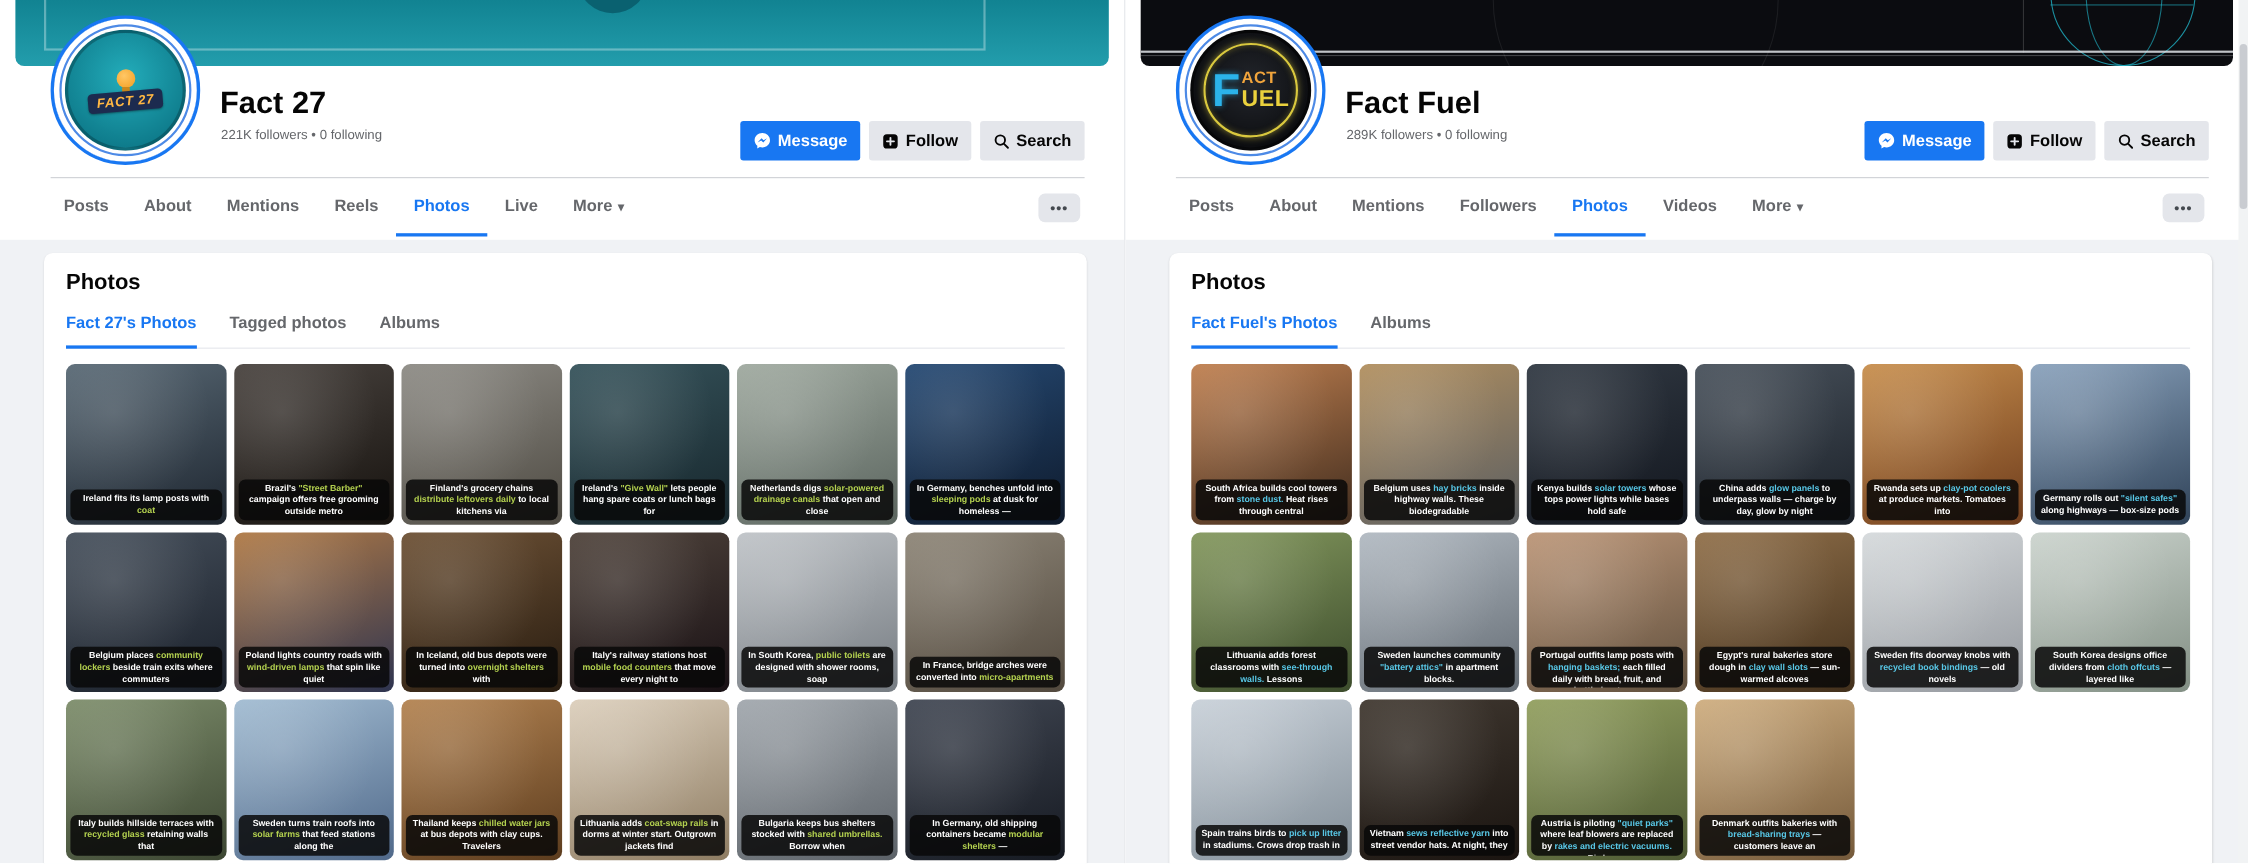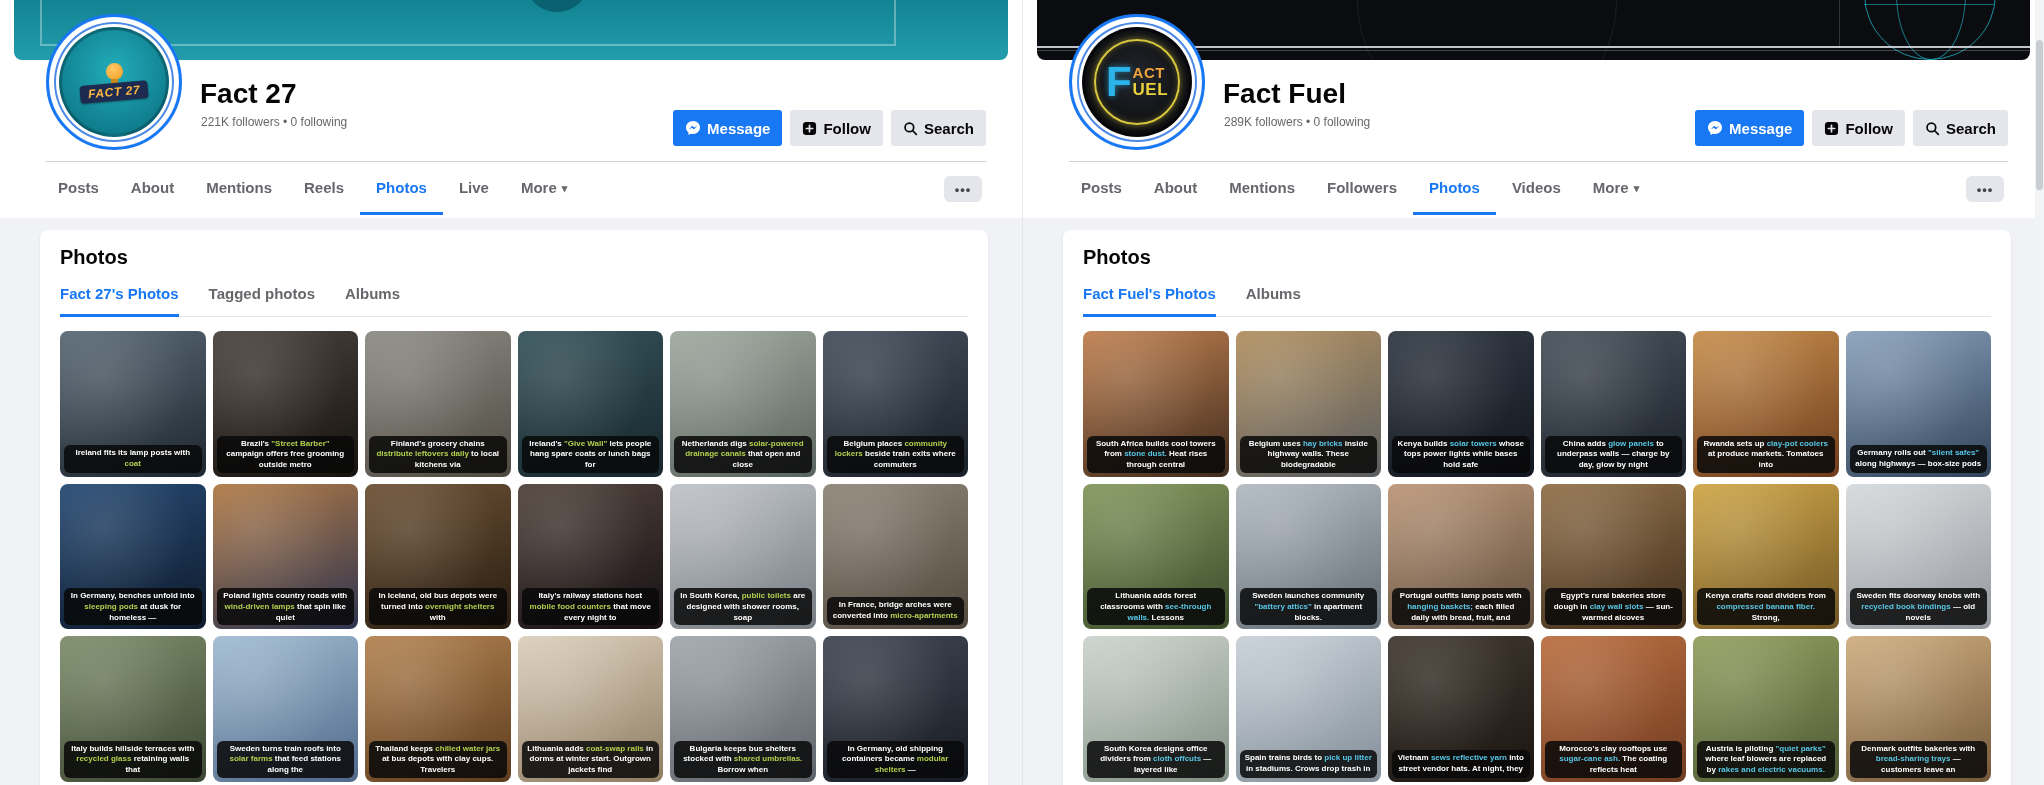--- a/index.html
+++ b/index.html
@@ -30,21 +30,21 @@
   .bulb { width:17px; height:17px; border-radius:50%; background:radial-gradient(circle at 40% 35%, #ffc766, #f29d1e); position:relative; margin-bottom:3px; }
   .bulb::after { content:""; position:absolute; left:5px; bottom:-4px; width:7px; height:5px; background:#c9881c; border-radius:1px; }
   .av-badge { background:#1c2b4f; color:#ffb743; font-weight:800; font-style:italic; font-size:12px; letter-spacing:.6px;
               padding:2px 8px; border-radius:4px; transform:rotate(-5deg); box-shadow:0 1px 2px rgba(0,0,0,.4); }
   .av-dark { background:radial-gradient(circle at 50% 45%, #23262c, #0c0d10 75%); border:3px solid rgba(0,0,0,.5); }
   .ffring { width:86px; height:86px; border-radius:50%; border:2px solid #d9c83e; box-shadow:0 0 7px rgba(217,200,62,.55), inset 0 0 6px rgba(217,200,62,.35);
             display:flex; align-items:center; justify-content:center; }
   .ff-f { font-size:42px; font-weight:800; color:#2bb3ea; line-height:1; text-shadow:0 0 6px rgba(43,179,234,.7); }
   .ff-col { display:flex; flex-direction:column; margin-left:1px; }
   .ff-top { font-size:15px; font-weight:800; color:#f0a43c; line-height:1.05; letter-spacing:.5px; }
-  .ff-bottom { font-size:17px; font-weight:800; color:#ead13d; line-height:1.05; letter-spacing:.5px; }
+  .ff-bottom { font-size:21px; font-weight:800; color:#ead13d; line-height:1.05; letter-spacing:.5px; }
 
   
   .pname { position:absolute; left:200px; top:78px; font-size:28px; font-weight:700; color:#050505; }
   .pstats { position:absolute; left:201px; top:115px; font-size:12px; color:#65676b; }
   .actions { position:absolute; right:36px; top:110px; display:flex; gap:8px; }
   .btn { height:36px; border:none; border-radius:3px; background:#e4e6eb; color:#050505; font-family:inherit;
          font-size:15px; font-weight:600; display:inline-flex; align-items:center; gap:6px; padding:0 12px; cursor:pointer; }
   .btn.primary { background:#1877f2; color:#fff; }
   .btn .ic { display:inline-flex; }
 
@@ -168,25 +168,25 @@
             </div>
             <div class="tile" style="background: linear-gradient(160deg, rgb(142, 140, 134) 0%, rgb(78, 74, 66) 100%);">
               <div class="cap"><span>Finland's grocery chains </span><span style="color: rgb(179, 208, 79);">distribute leftovers daily</span><span> to local kitchens via</span></div>
             </div>
             <div class="tile" style="background: linear-gradient(160deg, rgb(55, 84, 92) 0%, rgb(22, 38, 44) 100%);">
               <div class="cap"><span>Ireland's </span><span style="color: rgb(179, 208, 79);">"Give Wall"</span><span> lets people hang spare coats or lunch bags for</span></div>
             </div>
             <div class="tile" style="background: linear-gradient(160deg, rgb(160, 170, 160) 0%, rgb(90, 100, 94) 100%);">
               <div class="cap"><span>Netherlands digs </span><span style="color: rgb(179, 208, 79);">solar-powered drainage canals</span><span> that open and close</span></div>
             </div>
+            <div class="tile" style="background: linear-gradient(160deg, rgb(38, 74, 116) 0%, rgb(14, 26, 44) 100%);">
+              <div class="cap"><span>In Germany, benches unfold into </span><span style="color: rgb(179, 208, 79);">sleeping pods</span><span> at dusk for homeless —</span></div>
+            </div>
             <div class="tile" style="background: linear-gradient(160deg, rgb(70, 80, 92) 0%, rgb(26, 32, 42) 100%);">
               <div class="cap"><span>Belgium places </span><span style="color: rgb(179, 208, 79);">community lockers</span><span> beside train exits where commuters</span></div>
-            </div>
-            <div class="tile" style="background: linear-gradient(160deg, rgb(38, 74, 116) 0%, rgb(14, 26, 44) 100%);">
-              <div class="cap"><span>In Germany, benches unfold into </span><span style="color: rgb(179, 208, 79);">sleeping pods</span><span> at dusk for homeless —</span></div>
             </div>
             <div class="tile" style="background: linear-gradient(160deg, rgb(176, 122, 70) 0%, rgb(46, 52, 80) 100%);">
               <div class="cap"><span>Poland lights country roads with </span><span style="color: rgb(179, 208, 79);">wind-driven lamps</span><span> that spin like quiet</span></div>
             </div>
             <div class="tile" style="background: linear-gradient(160deg, rgb(110, 82, 54) 0%, rgb(40, 28, 16) 100%);">
               <div class="cap"><span>In Iceland, old bus depots were turned into </span><span style="color: rgb(179, 208, 79);">overnight shelters</span><span> with</span></div>
             </div>
             <div class="tile" style="background: linear-gradient(160deg, rgb(80, 68, 60) 0%, rgb(24, 16, 20) 100%);">
               <div class="cap"><span>Italy's railway stations host </span><span style="color: rgb(179, 208, 79);">mobile food counters</span><span> that move every night to</span></div>
             </div>
@@ -325,38 +325,32 @@
             </div>
             <div class="tile" style="background: linear-gradient(160deg, rgb(178, 186, 194) 0%, rgb(100, 108, 116) 100%);">
               <div class="cap"><span>Sweden launches community </span><span style="color: rgb(88, 199, 230);">"battery attics"</span><span> in apartment blocks.</span></div>
             </div>
             <div class="tile" style="background: linear-gradient(160deg, rgb(188, 150, 120) 0%, rgb(96, 80, 62) 100%);">
               <div class="cap"><span>Portugal outfits lamp posts with </span><span style="color: rgb(88, 199, 230);">hanging baskets;</span><span> each filled daily with bread, fruit, and bottled water —</span></div>
             </div>
             <div class="tile" style="background: linear-gradient(160deg, rgb(145, 112, 74) 0%, rgb(66, 48, 28) 100%);">
               <div class="cap"><span>Egypt's rural bakeries store dough in </span><span style="color: rgb(88, 199, 230);">clay wall slots</span><span> — sun-warmed alcoves</span></div>
             </div>
-            <div class="tile" style="background: linear-gradient(160deg, rgb(207, 166, 71) 0%, rgb(112, 85, 37) 100%);">
-              <div class="cap"><span>Kenya crafts road dividers from </span><span style="color: rgb(88, 199, 230);">compressed banana fiber.</span><span> Strong,</span></div>
-            </div>
             <div class="tile" style="background: linear-gradient(160deg, rgb(214, 218, 220) 0%, rgb(148, 152, 158) 100%);">
               <div class="cap"><span>Sweden fits doorway knobs with </span><span style="color: rgb(88, 199, 230);">recycled book bindings</span><span> — old novels</span></div>
             </div>
             <div class="tile" style="background: linear-gradient(160deg, rgb(204, 212, 206) 0%, rgb(130, 143, 132) 100%);">
               <div class="cap"><span>South Korea designs office dividers from </span><span style="color: rgb(88, 199, 230);">cloth offcuts</span><span> — layered like</span></div>
             </div>
             <div class="tile" style="background: linear-gradient(160deg, rgb(201, 209, 217) 0%, rgb(130, 142, 152) 100%);">
               <div class="cap"><span>Spain trains birds to </span><span style="color: rgb(88, 199, 230);">pick up litter</span><span> in stadiums. Crows drop trash in</span></div>
             </div>
             <div class="tile" style="background: linear-gradient(160deg, rgb(66, 58, 50) 0%, rgb(26, 20, 16) 100%);">
               <div class="cap"><span>Vietnam </span><span style="color: rgb(88, 199, 230);">sews reflective yarn</span><span> into street vendor hats. At night, they</span></div>
             </div>
-            <div class="tile" style="background: linear-gradient(160deg, rgb(187, 111, 64) 0%, rgb(113, 60, 34) 100%);">
-              <div class="cap"><span>Morocco's clay rooftops use </span><span style="color: rgb(88, 199, 230);">sugar-cane ash.</span><span> The coating reflects heat</span></div>
-            </div>
             <div class="tile" style="background: linear-gradient(160deg, rgb(147, 160, 96) 0%, rgb(78, 90, 52) 100%);">
               <div class="cap"><span>Austria is piloting </span><span style="color: rgb(88, 199, 230);">"quiet parks"</span><span> where leaf blowers are replaced by </span><span style="color: rgb(88, 199, 230);">rakes and electric vacuums.</span><span> Birdsong</span></div>
             </div>
             <div class="tile" style="background: linear-gradient(160deg, rgb(207, 174, 128) 0%, rgb(116, 89, 58) 100%);">
               <div class="cap"><span>Denmark outfits bakeries with </span><span style="color: rgb(88, 199, 230);">bread-sharing trays</span><span> — customers leave an</span></div>
             </div>
           </div>
       </div>
     </div>
     <div class="sbar">

